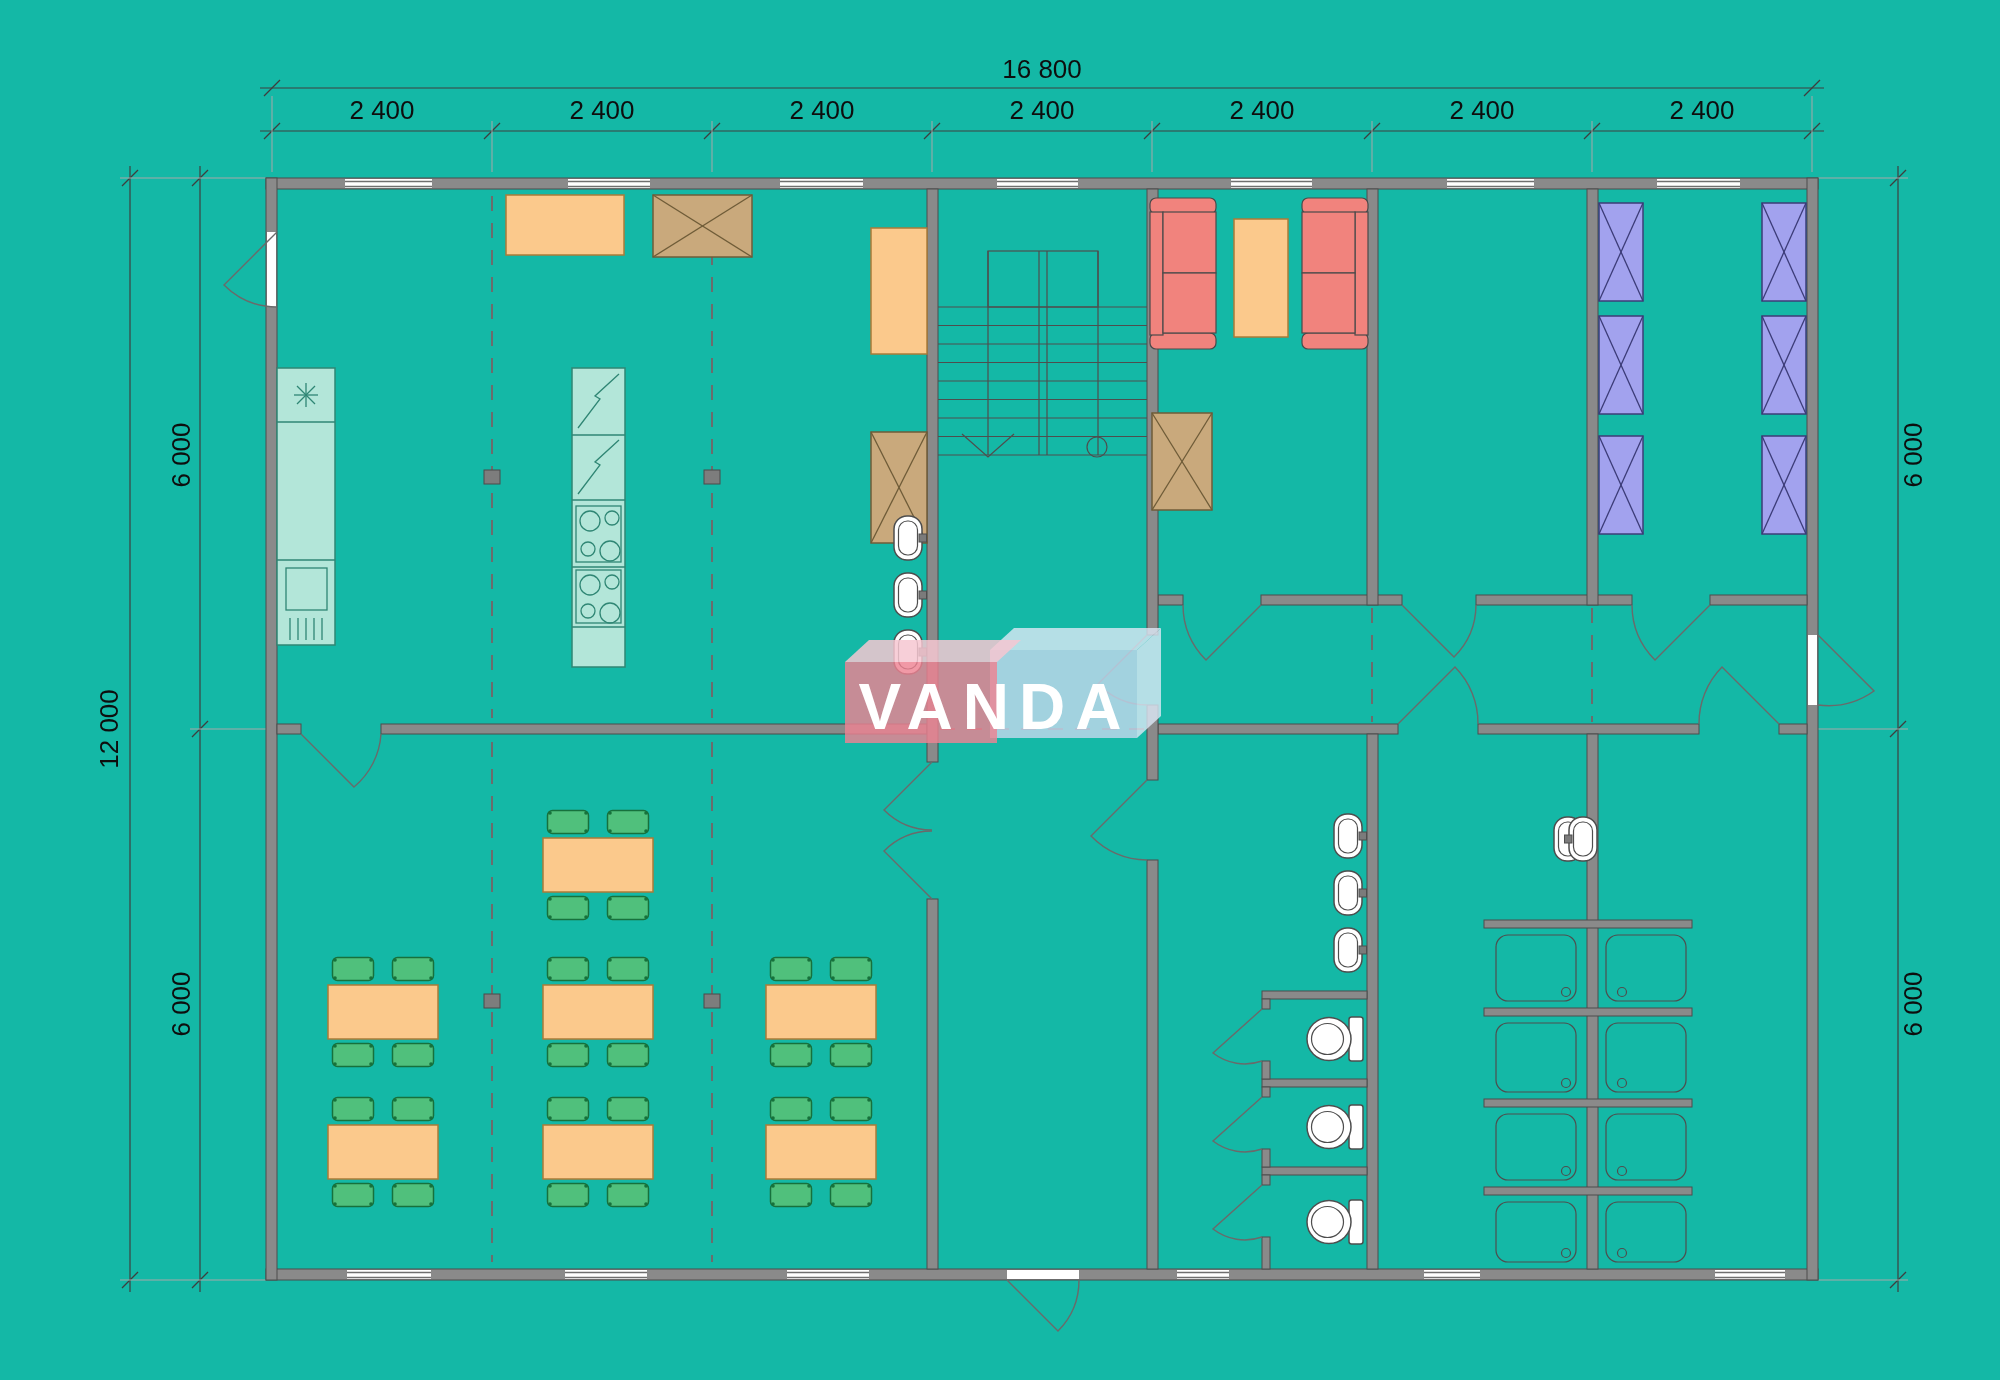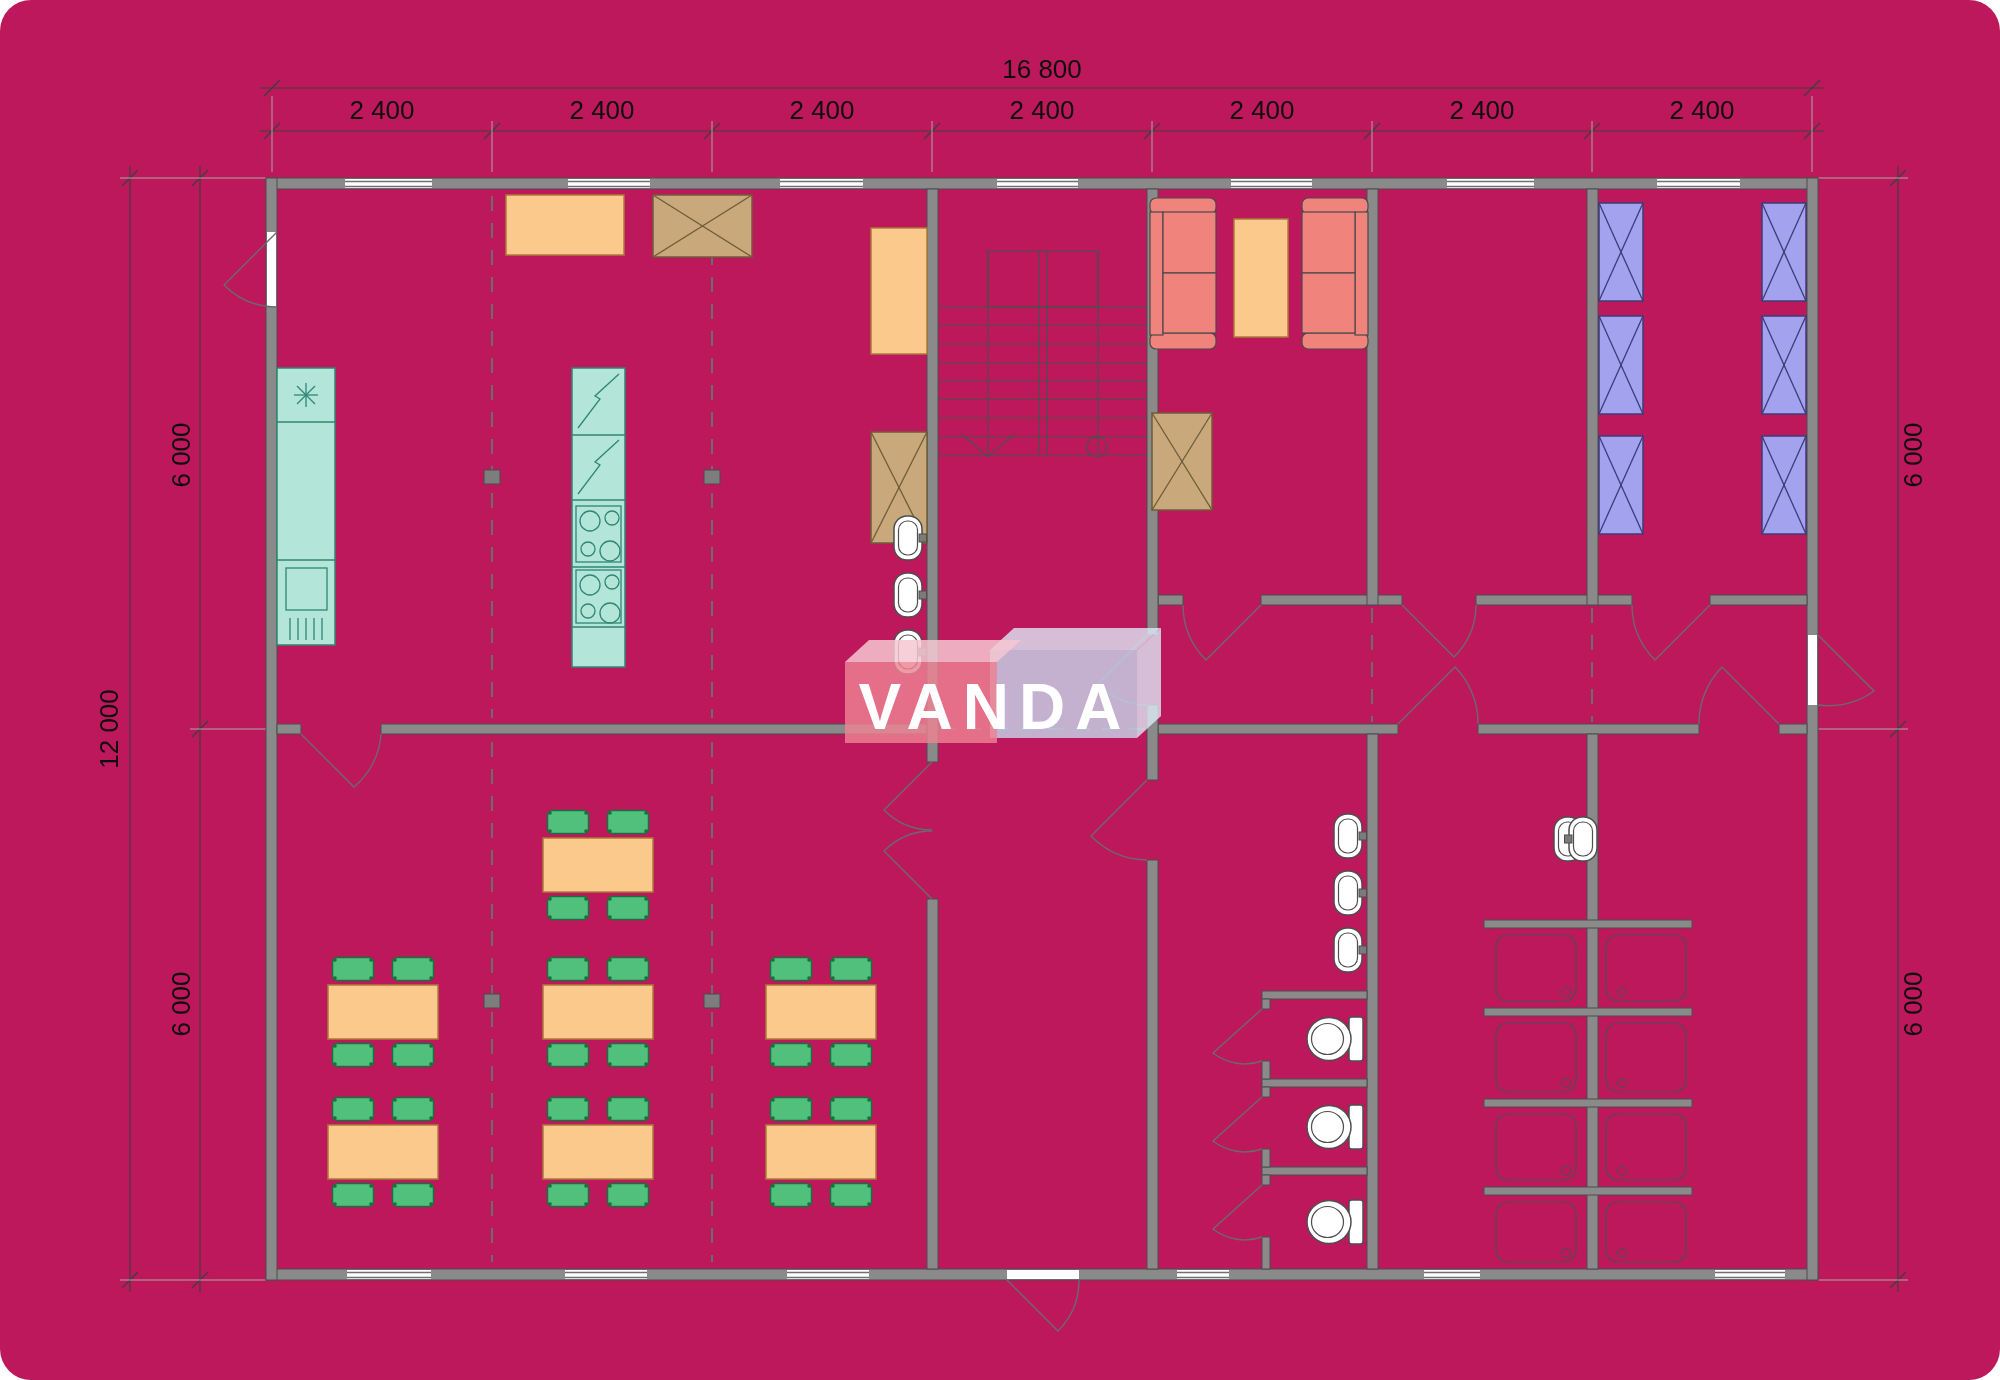--- a/index.html
+++ b/index.html
@@ -1,16 +1,16 @@
 <!DOCTYPE html>
 <html><head>
 <meta charset="utf-8">
 <style>
   html,body{margin:0;padding:0;background:#ffffff;}
-  #page{position:relative;width:2000px;height:1380px;background:#be185d;font-family:"Liberation Sans",sans-serif;overflow:hidden;border-radius:31px;}
+  #page{position:relative;width:2000px;height:1380px;background:#14b8a6;font-family:"Liberation Sans",sans-serif;overflow:hidden;}
   svg{position:absolute;top:0;left:0;}
   .wall{fill:#8a8a8a;stroke:#4d4d4d;stroke-width:1;}
   .stallwall{fill:#8a8a8a;stroke:#4d4d4d;stroke-width:1;}
   .opening{fill:#ffffff;stroke:none;}
   .winline{stroke:#6f6f6f;stroke-width:1.6;fill:none;}
   .door{stroke:#6a6a6a;stroke-width:1.4;fill:none;}
   .dash{stroke:#6c6c6c;stroke-width:2;fill:none;stroke-dasharray:15 12;}
   .marker{fill:#7d7d7d;stroke:#4b4b4b;stroke-width:1;}
   .fix{fill:#ffffff;stroke:#4e4e4e;stroke-width:1.5;}
   .fixthin{fill:none;stroke:#4e4e4e;stroke-width:1.2;}

